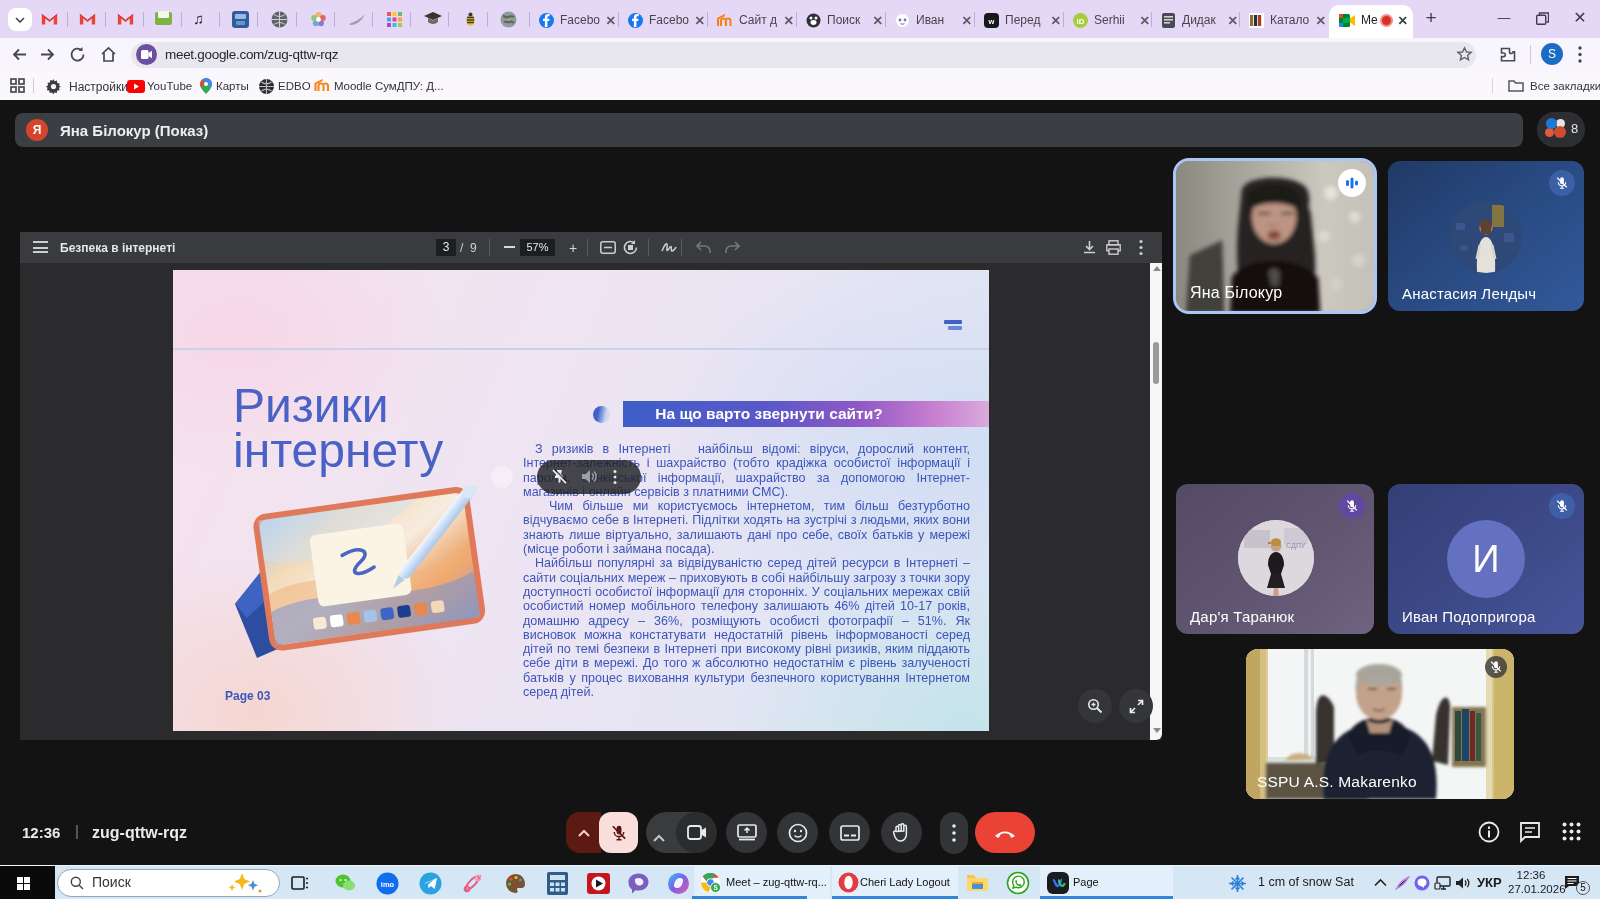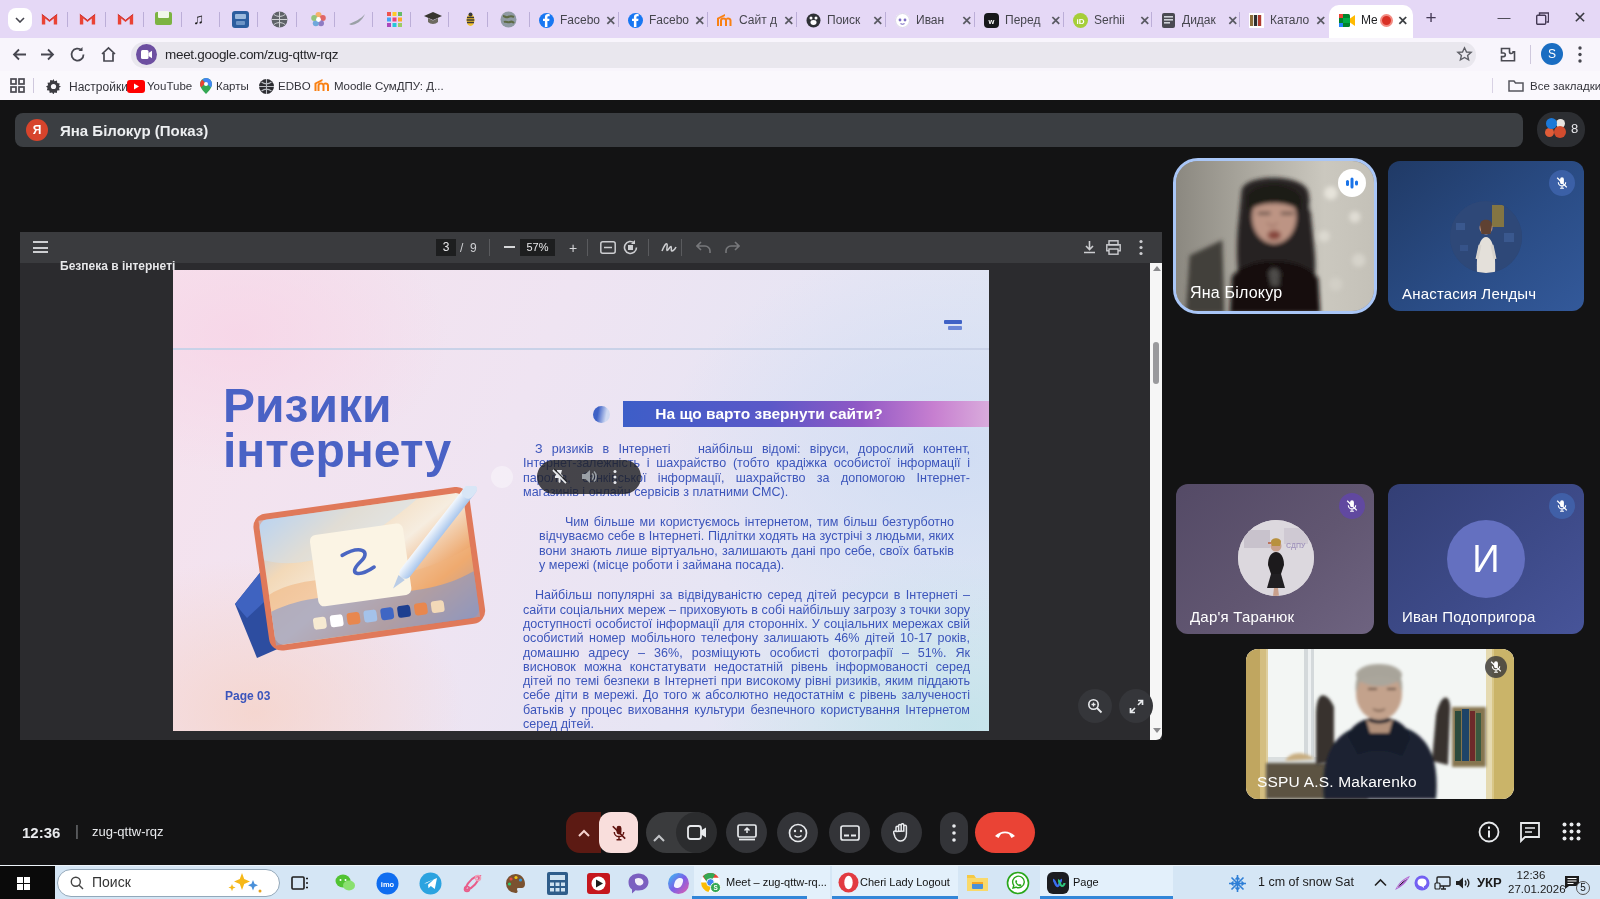--- a/index.html
+++ b/index.html
@@ -323,21 +323,21 @@
 <div class="a" style="left:1546px;top:18px;width:11px;height:11px;border-radius:50%;background:#1c79d8;z-index:2"></div>
 <div class="a" style="left:1556px;top:19px;width:9px;height:9px;border-radius:50%;background:#e8e4e0"></div>
 <div class="a" style="left:1545px;top:28px;width:9px;height:9px;border-radius:50%;background:#e05c38"></div>
 <div class="a" style="left:1554px;top:26px;width:12px;height:12px;border-radius:50%;background:#d24c2e;z-index:2"></div>
 <div class="a" style="left:1571px;top:21px;color:#e6e6ea;font-size:13px">8</div>
 <div class="a" style="left:20px;top:132px;width:1142px;height:508px;background:#2b2b2e">
 <div class="a" style="left:0;top:0;width:1142px;height:31px;background:#3a3b3e"></div>
 <div class="a" style="left:13px;top:9px;width:15px;height:12px;border-top:2px solid #cdced1;border-bottom:2px solid #cdced1">
           <div style="margin-top:3.5px;height:2px;background:#cdced1"></div>
         </div>
-<div class="a" style="left:40px;top:27px;color:#e6e7e9;font-size:12px;font-weight:bold">Безпека в інтернеті</div>
+<div class="a" style="left:40px;top:9px;color:#e6e7e9;font-size:12px;font-weight:bold">Безпека в інтернеті</div>
 <div class="a" style="left:416px;top:7px;width:20px;height:17px;background:#1d1e1f;color:#e8e8ea;font-size:12px;text-align:center;line-height:17px">3</div>
 <div class="a" style="left:440px;top:9px;color:#cfd0d3;font-size:12px">/&nbsp; 9</div>
 <div class="a" style="left:469px;top:7px;width:1px;height:17px;background:#5a5b5e"></div>
 <div class="a" style="left:484px;top:14px;width:11px;height:2px;background:#d6d7d9"></div>
 <div class="a" style="left:500px;top:7px;width:35px;height:17px;background:#1d1e1f;color:#e8e8ea;font-size:11px;text-align:center;line-height:17px">57%</div>
 <div class="a" style="left:549px;top:8px;color:#d6d7d9;font-size:14px">+</div>
 <div class="a" style="left:567px;top:7px;width:1px;height:17px;background:#5a5b5e"></div>
 <svg class="a" style="left:580px;top:9px" width="16" height="13" viewBox="0 0 16 13">
           <rect x="0.8" y="0.8" width="14.4" height="11.4" rx="2" fill="none" stroke="#cdced1" stroke-width="1.5"></rect>
           <path d="M4 6.5h8" stroke="#cdced1" stroke-width="1.5"></path>
@@ -368,28 +368,28 @@
         </svg>
 <div class="a" style="left:1119px;top:7px"><svg width="4" height="17" viewBox="0 0 4 17">
             <circle cx="2" cy="2.5" r="1.6" fill="#cdced1"></circle>
             <circle cx="2" cy="8.5" r="1.6" fill="#cdced1"></circle>
             <circle cx="2" cy="14.5" r="1.6" fill="#cdced1"></circle>
           </svg></div>
 <div class="a" style="left:153px;top:38px;width:816px;height:461px;overflow:hidden;background:radial-gradient(ellipse 300px 200px at 8% 14%,rgba(247,213,231,.85) 0%,rgba(247,213,231,0) 70%),radial-gradient(ellipse 300px 220px at 10% 96%,rgba(246,211,200,.8) 0%,rgba(246,211,200,0) 70%),radial-gradient(ellipse 360px 240px at 97% 99%,rgba(186,226,230,.7) 0%,rgba(186,226,230,0) 70%),radial-gradient(ellipse 420px 300px at 96% 40%,rgba(205,219,243,.8) 0%,rgba(205,219,243,0) 70%),linear-gradient(113deg,#f6e2ed 0%,#efe4f2 40%,#e6e5f4 68%,#dde7f4 100%)">
 <div class="a" style="left:0;top:78px;width:816px;height:1.5px;background:#c9d2e8"></div>
 <div class="a" style="left:771px;top:50px;width:18px;height:4px;background:#3f62c6;border-radius:1px"></div>
 <div class="a" style="left:775px;top:56px;width:14px;height:4px;background:#6b87d8;border-radius:1px"></div>
-<div class="a" style="left:50px;top:113px;font-size:48px;line-height:45px;font-weight:bold;color:#4a62c5;letter-spacing:0px">Ризики<br>інтернету</div>
+<div class="a" style="left:60px;top:113px;font-size:48px;line-height:45px;font-weight:normal;color:#4a62c5;letter-spacing:0px">Ризики<br>інтернету</div>
 <div class="a" style="left:52px;top:419px;font-size:12px;font-weight:bold;color:#3b55bc">Page 03</div>
 <div class="a" style="left:420px;top:136px;width:17px;height:17px;border-radius:50%;background:linear-gradient(100deg,#3f62c6 30%,#cfd9f2 75%)"></div>
 <div class="a" style="left:450px;top:131px;width:366px;height:26px;background:linear-gradient(90deg,#3d5ec8 0%,#5b58c8 40%,#9159c5 65%,#c77fd0 85%,#d9abdc 100%)"></div>
 <div class="a" style="left:443px;top:135px;width:306px;text-align:center;font-size:15.5px;font-weight:bold;color:#fff">На що варто звернути сайти?</div>
 <div class="a" style="left:350px;top:172px;width:447px;font-size:12.55px;line-height:14.3px;color:#3c55bb;text-align:justify">
 <p style="text-indent:12px;margin:0">З ризиків в Інтернеті&nbsp;&nbsp; найбільш відомі: віруси, дорослий контент, Інтернет-залежність і шахрайство (тобто крадіжка особистої інформації і паролів, банківської інформації, шахрайство за допомогою Інтернет-магазинів і онлайн сервісів з платними СМС).</p>
-<p style="text-indent:26px;margin:16px">Чим більше ми користуємось інтернетом, тим більш безтурботно відчуваємо себе в Інтернеті. Підлітки ходять на зустрічі з людьми, яких вони знають лише віртуально, залишають дані про себе, своїх батьків у мережі (місце роботи і займана посада).</p>
+<p style="text-indent:26px;margin:0">Чим більше ми користуємось інтернетом, тим більш безтурботно відчуваємо себе в Інтернеті. Підлітки ходять на зустрічі з людьми, яких вони знають лише віртуально, залишають дані про себе, своїх батьків у мережі (місце роботи і займана посада).</p>
 <p style="text-indent:12px;margin:0">Найбільш популярні за відвідуваністю серед дітей ресурси в Інтернеті – сайти соціальних мереж – приховують в собі найбільшу загрозу з точки зору доступності особистої інформації для сторонніх. У соціальних мережах свій особистий номер мобільного телефону залишають 46% дітей 10-17 років, домашню адресу – 36%, розміщують особисті фотографії – 51%. Як висновок можна констатувати недостатній рівень інформованості серед дітей по темі безпеки в Інтернеті при високому рівні ризиків, яким піддають себе діти в мережі. До того ж абсолютно недостатнім є рівень залученості батьків у процес виховання культури безпечного користування Інтернетом серед дітей.</p>
 </div>
 <svg class="a" style="left:50px;top:216px" width="290" height="175" viewBox="0 0 290 175">
             <defs>
               <linearGradient id="scr" x1="0" y1="0" x2="1" y2="1">
                 <stop offset="0" stop-color="#a8c6ee"></stop>
                 <stop offset=".25" stop-color="#f3d9b8"></stop>
                 <stop offset=".5" stop-color="#f6ede0"></stop>
                 <stop offset=".75" stop-color="#eda060"></stop>
                 <stop offset="1" stop-color="#5c80d4"></stop>
@@ -453,21 +453,21 @@
             <path d="M10 10l4.5 4.5" stroke="#e8eaed" stroke-width="1.8"></path>
             <path d="M6.5 4.5v4M4.5 6.5h4" stroke="#e8eaed" stroke-width="1.3"></path>
           </svg>
         </div>
 <div class="a" style="left:1099px;top:457px;width:34px;height:34px;border-radius:50%;background:#35363a;display:flex;align-items:center;justify-content:center">
           <svg width="15" height="15" viewBox="0 0 15 15">
             <path d="M9 1.5h4.5V6M6 13.5H1.5V9M13.5 1.5 9 6M1.5 13.5 6 9" fill="none" stroke="#e8eaed" stroke-width="1.7"></path>
           </svg>
         </div>
 </div>
-<div class="tile" style="left:1173px;top:58px;width:204px;height:156px;border:3px solid #a9c6f7;border-radius:25px;background:#8f8c86">
+<div class="tile" style="left:1173px;top:58px;width:204px;height:156px;border:3px solid #a9c6f7;border-radius:16px;background:#8f8c86">
 <svg class="a" style="left:0;top:0" width="198" height="150" viewBox="0 0 198 150">
           <defs>
             <filter id="b1" x="-20%" y="-20%" width="140%" height="140%">
               <feGaussianBlur stdDeviation="2.2"></feGaussianBlur>
             </filter>
             <linearGradient id="wall" x1="0" y1="0" x2="1" y2="0">
               <stop offset="0" stop-color="#8b8880"></stop>
               <stop offset=".35" stop-color="#a9a69d"></stop>
               <stop offset=".75" stop-color="#cbc8bf"></stop>
               <stop offset="1" stop-color="#c4c1b8"></stop>
@@ -595,21 +595,21 @@
 <div class="micoff" style="right:7px;top:7px;width:22px;height:22px;background:rgba(55,55,57,.8)">
           <svg width="14" height="14" viewBox="0 0 16 16">
             <path d="M8 1.5a2.2 2.2 0 0 1 2.2 2.2v3.4a2.2 2.2 0 0 1-4.4 0V3.7A2.2 2.2 0 0 1 8 1.5Z" fill="#fff"></path>
             <path d="M3.8 7a4.2 4.2 0 0 0 8.4 0M8 11.5V14M5.8 14h4.4" fill="none" stroke="#fff" stroke-width="1.3"></path>
             <path d="M2.5 2l11 11" stroke="#fff" stroke-width="1.5"></path>
           </svg>
         </div>
 </div>
 <div class="a" style="left:22px;top:724px;color:#e8eaed;font-size:15px;font-weight:bold">12:36</div>
 <div class="a" style="left:75px;top:722px;color:#7a7d80;font-size:15px">|</div>
-<div class="a" style="left:92px;top:724px;color:#e8eaed;font-size:13px;font-weight:normal">zug-qttw-rqz</div>
+<div class="a" style="left:92px;top:724px;color:#e8eaed;font-size:16px;font-weight:bold">zug-qttw-rqz</div>
 <div class="a" style="left:566px;top:712px;width:35px;height:41px;border-radius:14px 0 0 14px;background:#5c1a13;display:flex;align-items:center;justify-content:center">
         <svg width="12" height="8" viewBox="0 0 12 8">
           <path d="M1 7 6 2l5 5" fill="none" stroke="#f5d3cf" stroke-width="2"></path>
         </svg>
       </div>
 <div class="a" style="left:599px;top:712px;width:39px;height:41px;border-radius:12px;background:#f9dedc;display:flex;align-items:center;justify-content:center">
         <svg width="18" height="18" viewBox="0 0 16 16">
           <path d="M8 1.5a2.2 2.2 0 0 1 2.2 2.2v3.4a2.2 2.2 0 0 1-4.4 0V3.7A2.2 2.2 0 0 1 8 1.5Z" fill="#601410"></path>
           <path d="M3.8 7a4.2 4.2 0 0 0 8.4 0M8 11.5V14M5.8 14h4.4" fill="none" stroke="#601410" stroke-width="1.3"></path>
           <path d="M2.5 2l11 11" stroke="#601410" stroke-width="1.5"></path>

